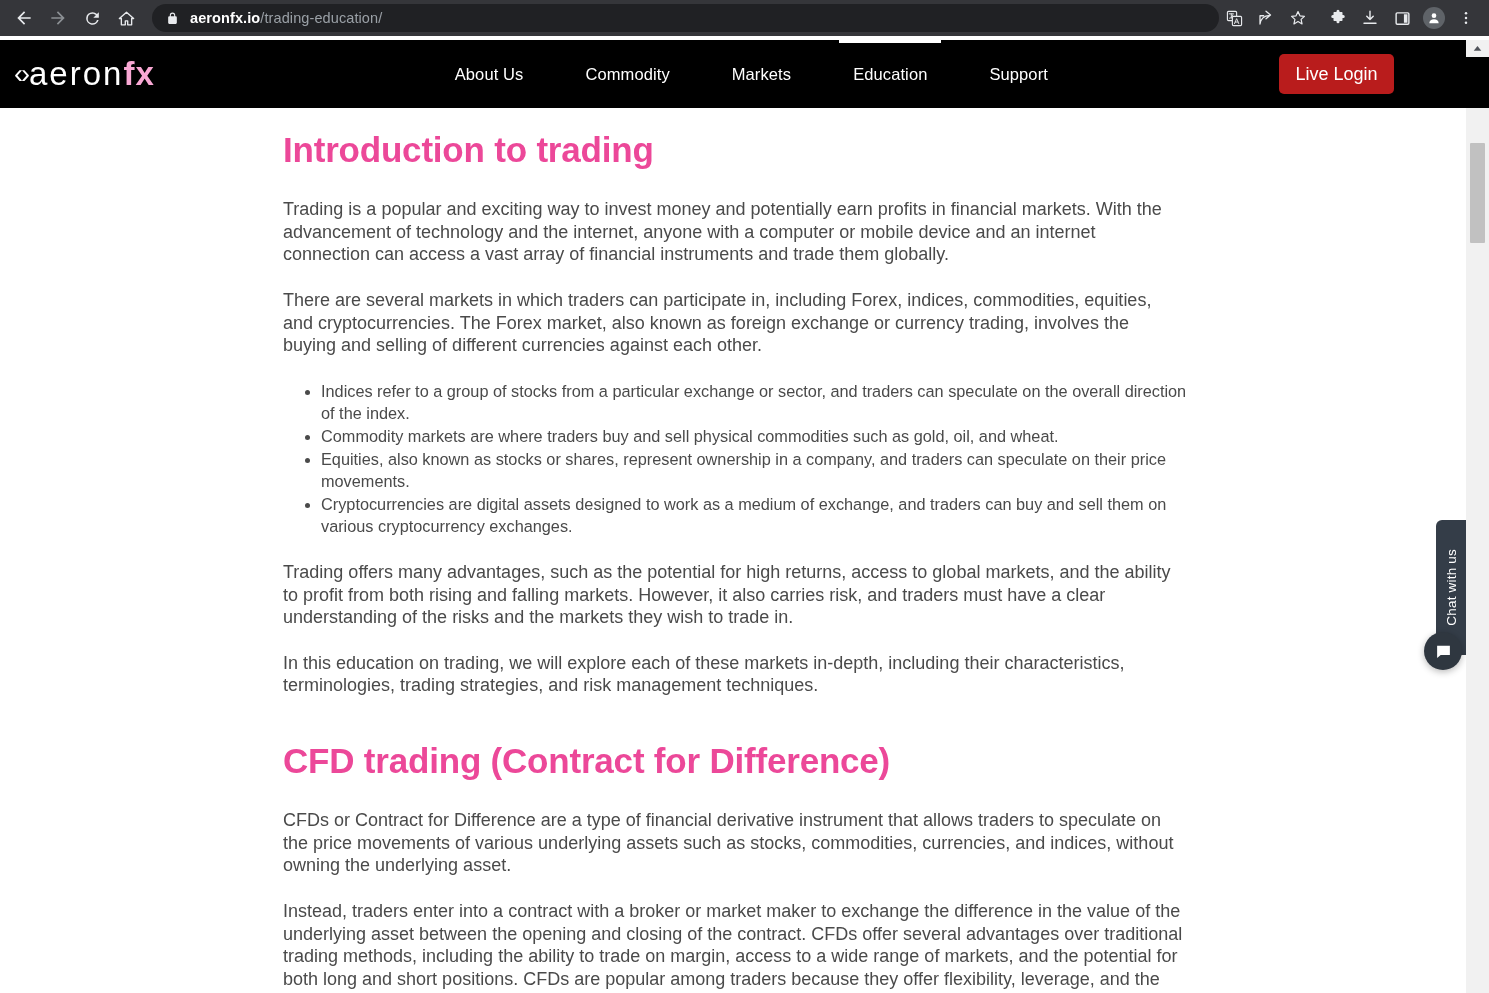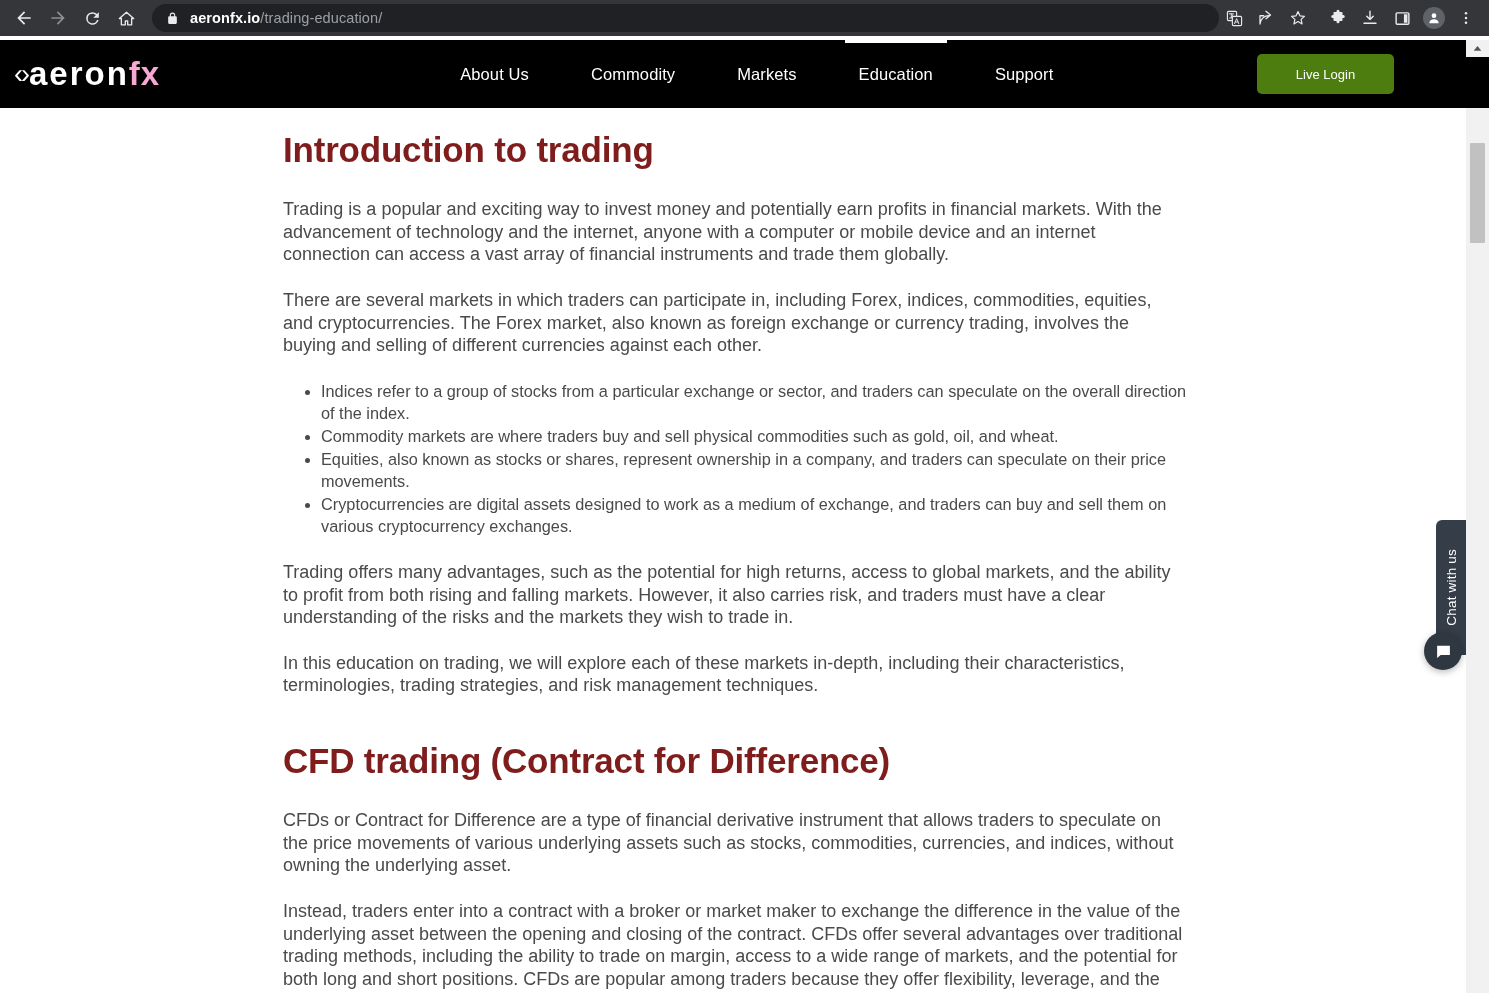--- a/index.html
+++ b/index.html
@@ -88,21 +88,21 @@
     letter-spacing: 1.5px;
     font-weight: 500;
   }
   .logo-brackets {
     color: #ffffff;
     font-size: 27px;
     margin-right: 1px;
     font-weight: 400;
     letter-spacing: -2px;
   }
-  .logo-aeron { color: #ffffff; font-weight: 700; letter-spacing: 2px; }
+  .logo-aeron { color: #ffffff; font-weight: 400; letter-spacing: 2px; }
   .logo-fx { color: #f9a8d4; font-weight: 700; letter-spacing: 1px; }
 
   .site-nav {
     display: flex;
     align-items: center;
     gap: 62px;
     margin-left: 300px;
     height: 68px;
   }
   .nav-item {
@@ -120,42 +120,42 @@
     top: 0;
     left: -14px; right: -14px;
     height: 3px;
     background: #ffffff;
   }
 
   .live-login {
     position: absolute;
     right: 72px;
     top: 14px;
-    width: 137px; height: 40px;
-    background: #4d7c0f;
+    width: 115px; height: 40px;
+    background: #b91c1c;
     border-radius: 5px;
     color: #ffffff;
-    font-size: 13px;
+    font-size: 18px;
     display: flex; align-items: center; justify-content: center;
     border: none;
     cursor: pointer;
     font-family: "Liberation Sans", sans-serif;
   }
 
   
   .article {
     position: absolute;
     top: 68px;
     left: 0;
     width: 1466px;
     padding-left: 283px;
     padding-top: 22px;
   }
   .article h2 {
-    color: #7f1d1d;
+    color: #ec4899;
     font-size: 35px;
     font-weight: 700;
     margin: 0 0 28px 0;
     letter-spacing: -0.2px;
     line-height: 1.15;
   }
   .article h2.mt { margin-top: 44px; }
   .article p {
     color: #4a4a4a;
     font-size: 18px;

